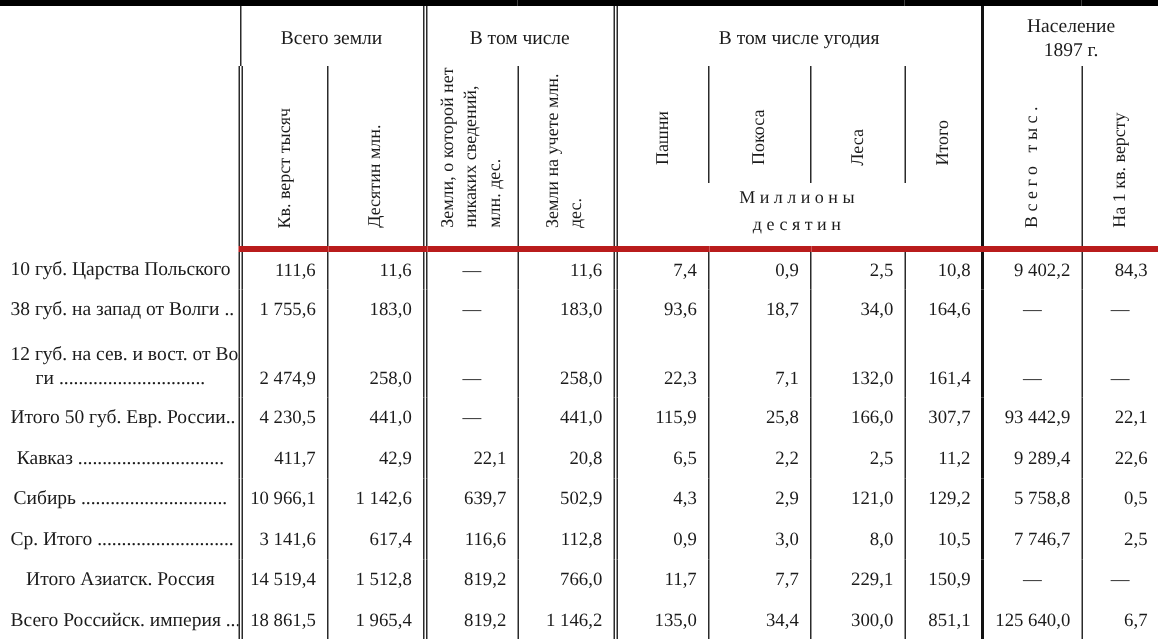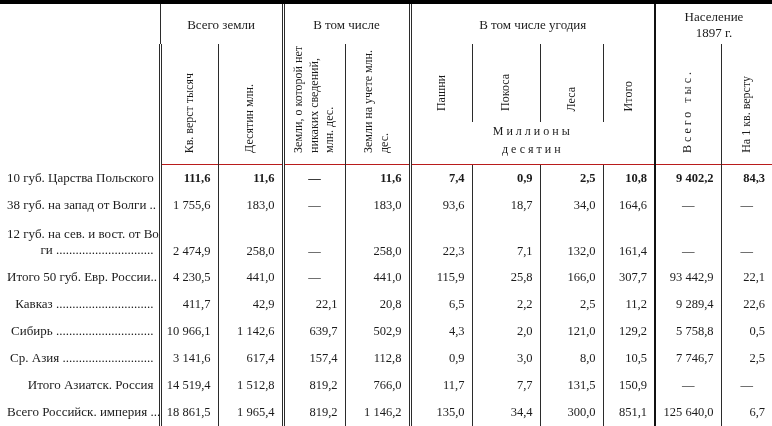--- a/index.html
+++ b/index.html
@@ -41,27 +41,27 @@
 
   
   tbody tr { height: 27px; }
   tbody tr.tall { height: 45px; }
   tbody td {
     font-size: 12.5px; vertical-align: middle; white-space: pre;
     overflow: hidden; padding: 0 5px 0 2px;
   }
   tbody tr.tall td { vertical-align: bottom; padding-bottom: 5px; }
   tbody td.lbl {
-    text-align: right; padding-left: 7px; font-size: 13px; line-height: 1.25;
+    text-align: center; padding-left: 7px; font-size: 13px; line-height: 1.25;
   }
   tbody td.num { text-align: right; padding-right: 7px; }
   tbody td.dash { text-align: center; padding-right: 2px; }
   
   tbody tr:first-child td.num,
-  tbody tr:first-child td.dash { border-top: 1px solid #b91c1c; font-weight: bold; }
+  tbody tr:first-child td.dash { border-top: 4px solid #b91c1c; }
 </style>
 </head>
 <body>
 
 <table class="stat">
   <colgroup>
     <col style="width:160px">
       <col style="width:58px">
       <col style="width:65px">
     <col style="width:62px">
@@ -169,48 +169,48 @@
       <td class="num c-thk">9 289,4</td>
       <td class="num c-sgl">22,6</td>
     </tr>
     <tr>
       <td class="lbl">Сибирь ..............................</td>
       <td class="num c-dbl">10 966,1</td>
       <td class="num c-sgl">1 142,6</td>
       <td class="num c-dbl">639,7</td>
       <td class="num c-sgl">502,9</td>
       <td class="num c-dbl">4,3</td>
-      <td class="num c-sgl">2,0</td>
+      <td class="num c-sgl">2,9</td>
       <td class="num c-sgl">121,0</td>
       <td class="num c-sgl">129,2</td>
       <td class="num c-thk">5 758,8</td>
       <td class="num c-sgl">0,5</td>
     </tr>
     <tr>
-      <td class="lbl">Ср. Азия ............................</td>
+      <td class="lbl">Ср. Итого ............................</td>
       <td class="num c-dbl">3 141,6</td>
       <td class="num c-sgl">617,4</td>
-      <td class="num c-dbl">157,4</td>
+      <td class="num c-dbl">116,6</td>
       <td class="num c-sgl">112,8</td>
       <td class="num c-dbl">0,9</td>
       <td class="num c-sgl">3,0</td>
       <td class="num c-sgl">8,0</td>
       <td class="num c-sgl">10,5</td>
       <td class="num c-thk">7 746,7</td>
       <td class="num c-sgl">2,5</td>
     </tr>
     <tr>
       <td class="lbl">Итого Азиатск. Россия</td>
       <td class="num c-dbl">14 519,4</td>
       <td class="num c-sgl">1 512,8</td>
       <td class="num c-dbl">819,2</td>
       <td class="num c-sgl">766,0</td>
       <td class="num c-dbl">11,7</td>
       <td class="num c-sgl">7,7</td>
-      <td class="num c-sgl">131,5</td>
+      <td class="num c-sgl">229,1</td>
       <td class="num c-sgl">150,9</td>
       <td class="dash c-thk">—</td>
       <td class="dash c-sgl">—</td>
     </tr>
     <tr>
       <td class="lbl">Всего Российск. империя ...</td>
       <td class="num c-dbl">18 861,5</td>
       <td class="num c-sgl">1 965,4</td>
       <td class="num c-dbl">819,2</td>
       <td class="num c-sgl">1 146,2</td>

